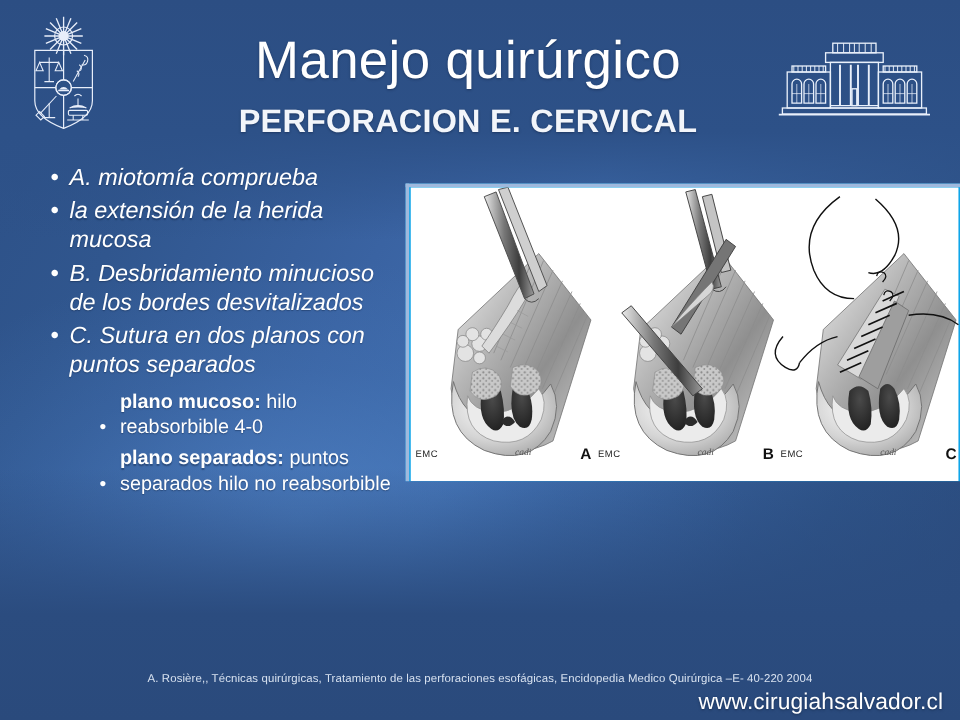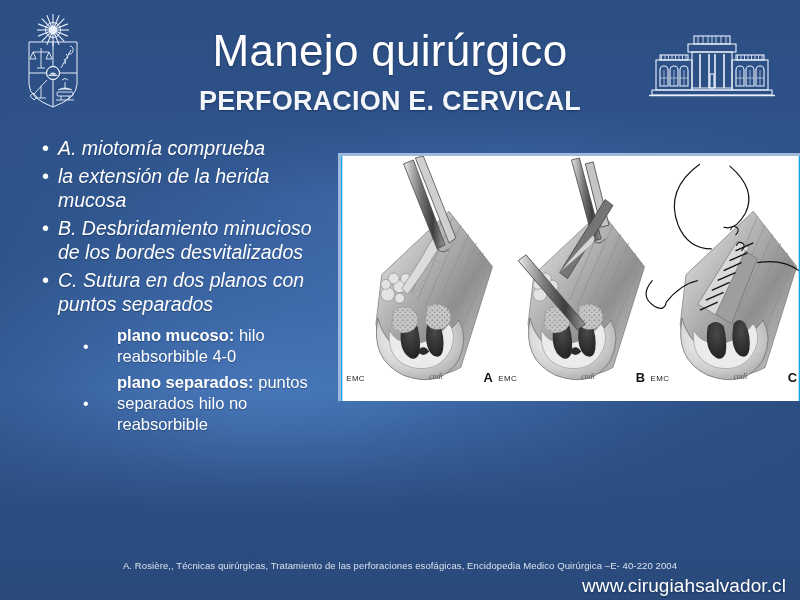--- a/index.html
+++ b/index.html
@@ -108,22 +108,21 @@
     text-shadow: 0 1px 1px rgba(12,30,60,0.4);
   }
 
   .sub-list {
     margin-top: 9px;
     margin-left: 44px;
     width: 262px;
   }
   .sub-row {
     display: flex;
-    align-items: center;
-    gap: 17px;
+    align-items: flex-end;
   }
   .sub-row + .sub-row { margin-top: 5px; }
   .sub-dot {
     flex: 0 0 auto;
     width: 20px;
     font-size: 16px;
     line-height: 21px;
     color: #ffffff;
     padding-left: 3px;
     box-sizing: border-box;

